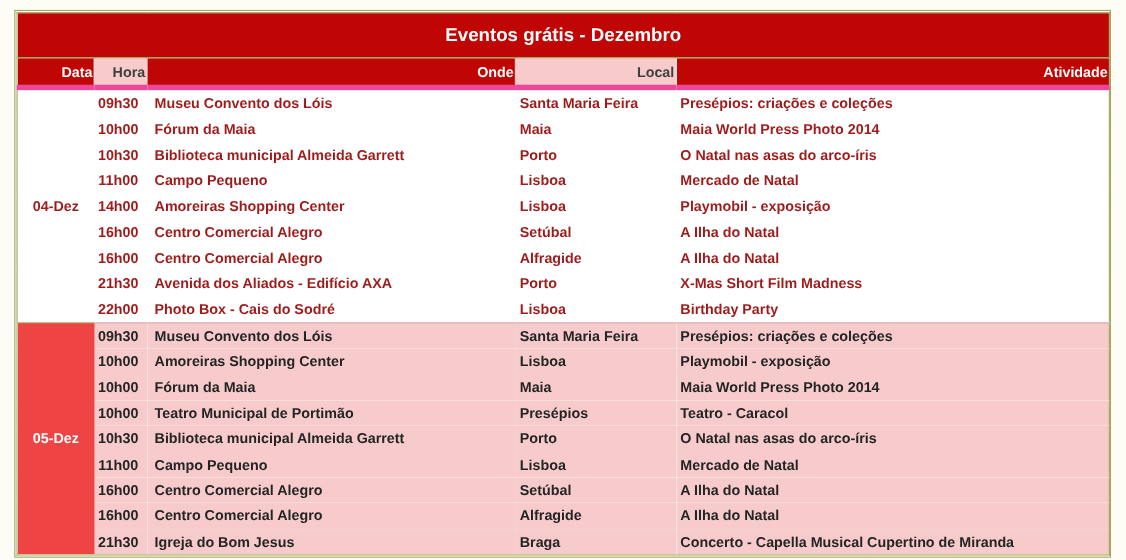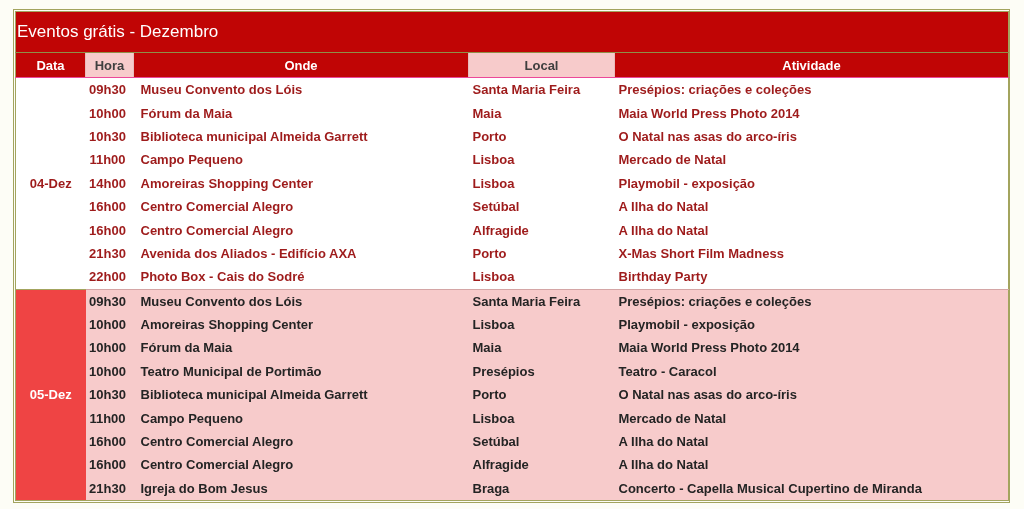--- a/index.html
+++ b/index.html
@@ -20,33 +20,33 @@
     width: 100%;
     border-collapse: collapse;
     table-layout: fixed;
     border: 1px solid #a3a45e;
   }
   td, th { margin: 0; overflow: hidden; white-space: nowrap; vertical-align: middle; }
   .title-cell {
     background: #c00505;
     color: #ffffff;
     font-size: 17px;
-    font-weight: normal;
-    text-align: left;
+    font-weight: bold;
+    text-align: center;
     height: 38px;
     border-bottom: 1px solid #8f9048;
   }
   th.colhead {
     background: #c00505;
     color: #ffffff;
     font-size: 13px;
     font-weight: bold;
-    text-align: center;
+    text-align: right;
     height: 22px;
-    border-bottom: 1px solid #ec4899;
+    border-bottom: 5px solid #ec4899;
   }
   th.colhead.pink {
     background: #f7cbcb;
     color: #3f3f3f;
     border-left: 1px solid #e9bcbc;
     border-right: 1px solid #e9bcbc;
   }
   td.val {
     font-size: 13px;
     font-weight: bold;

